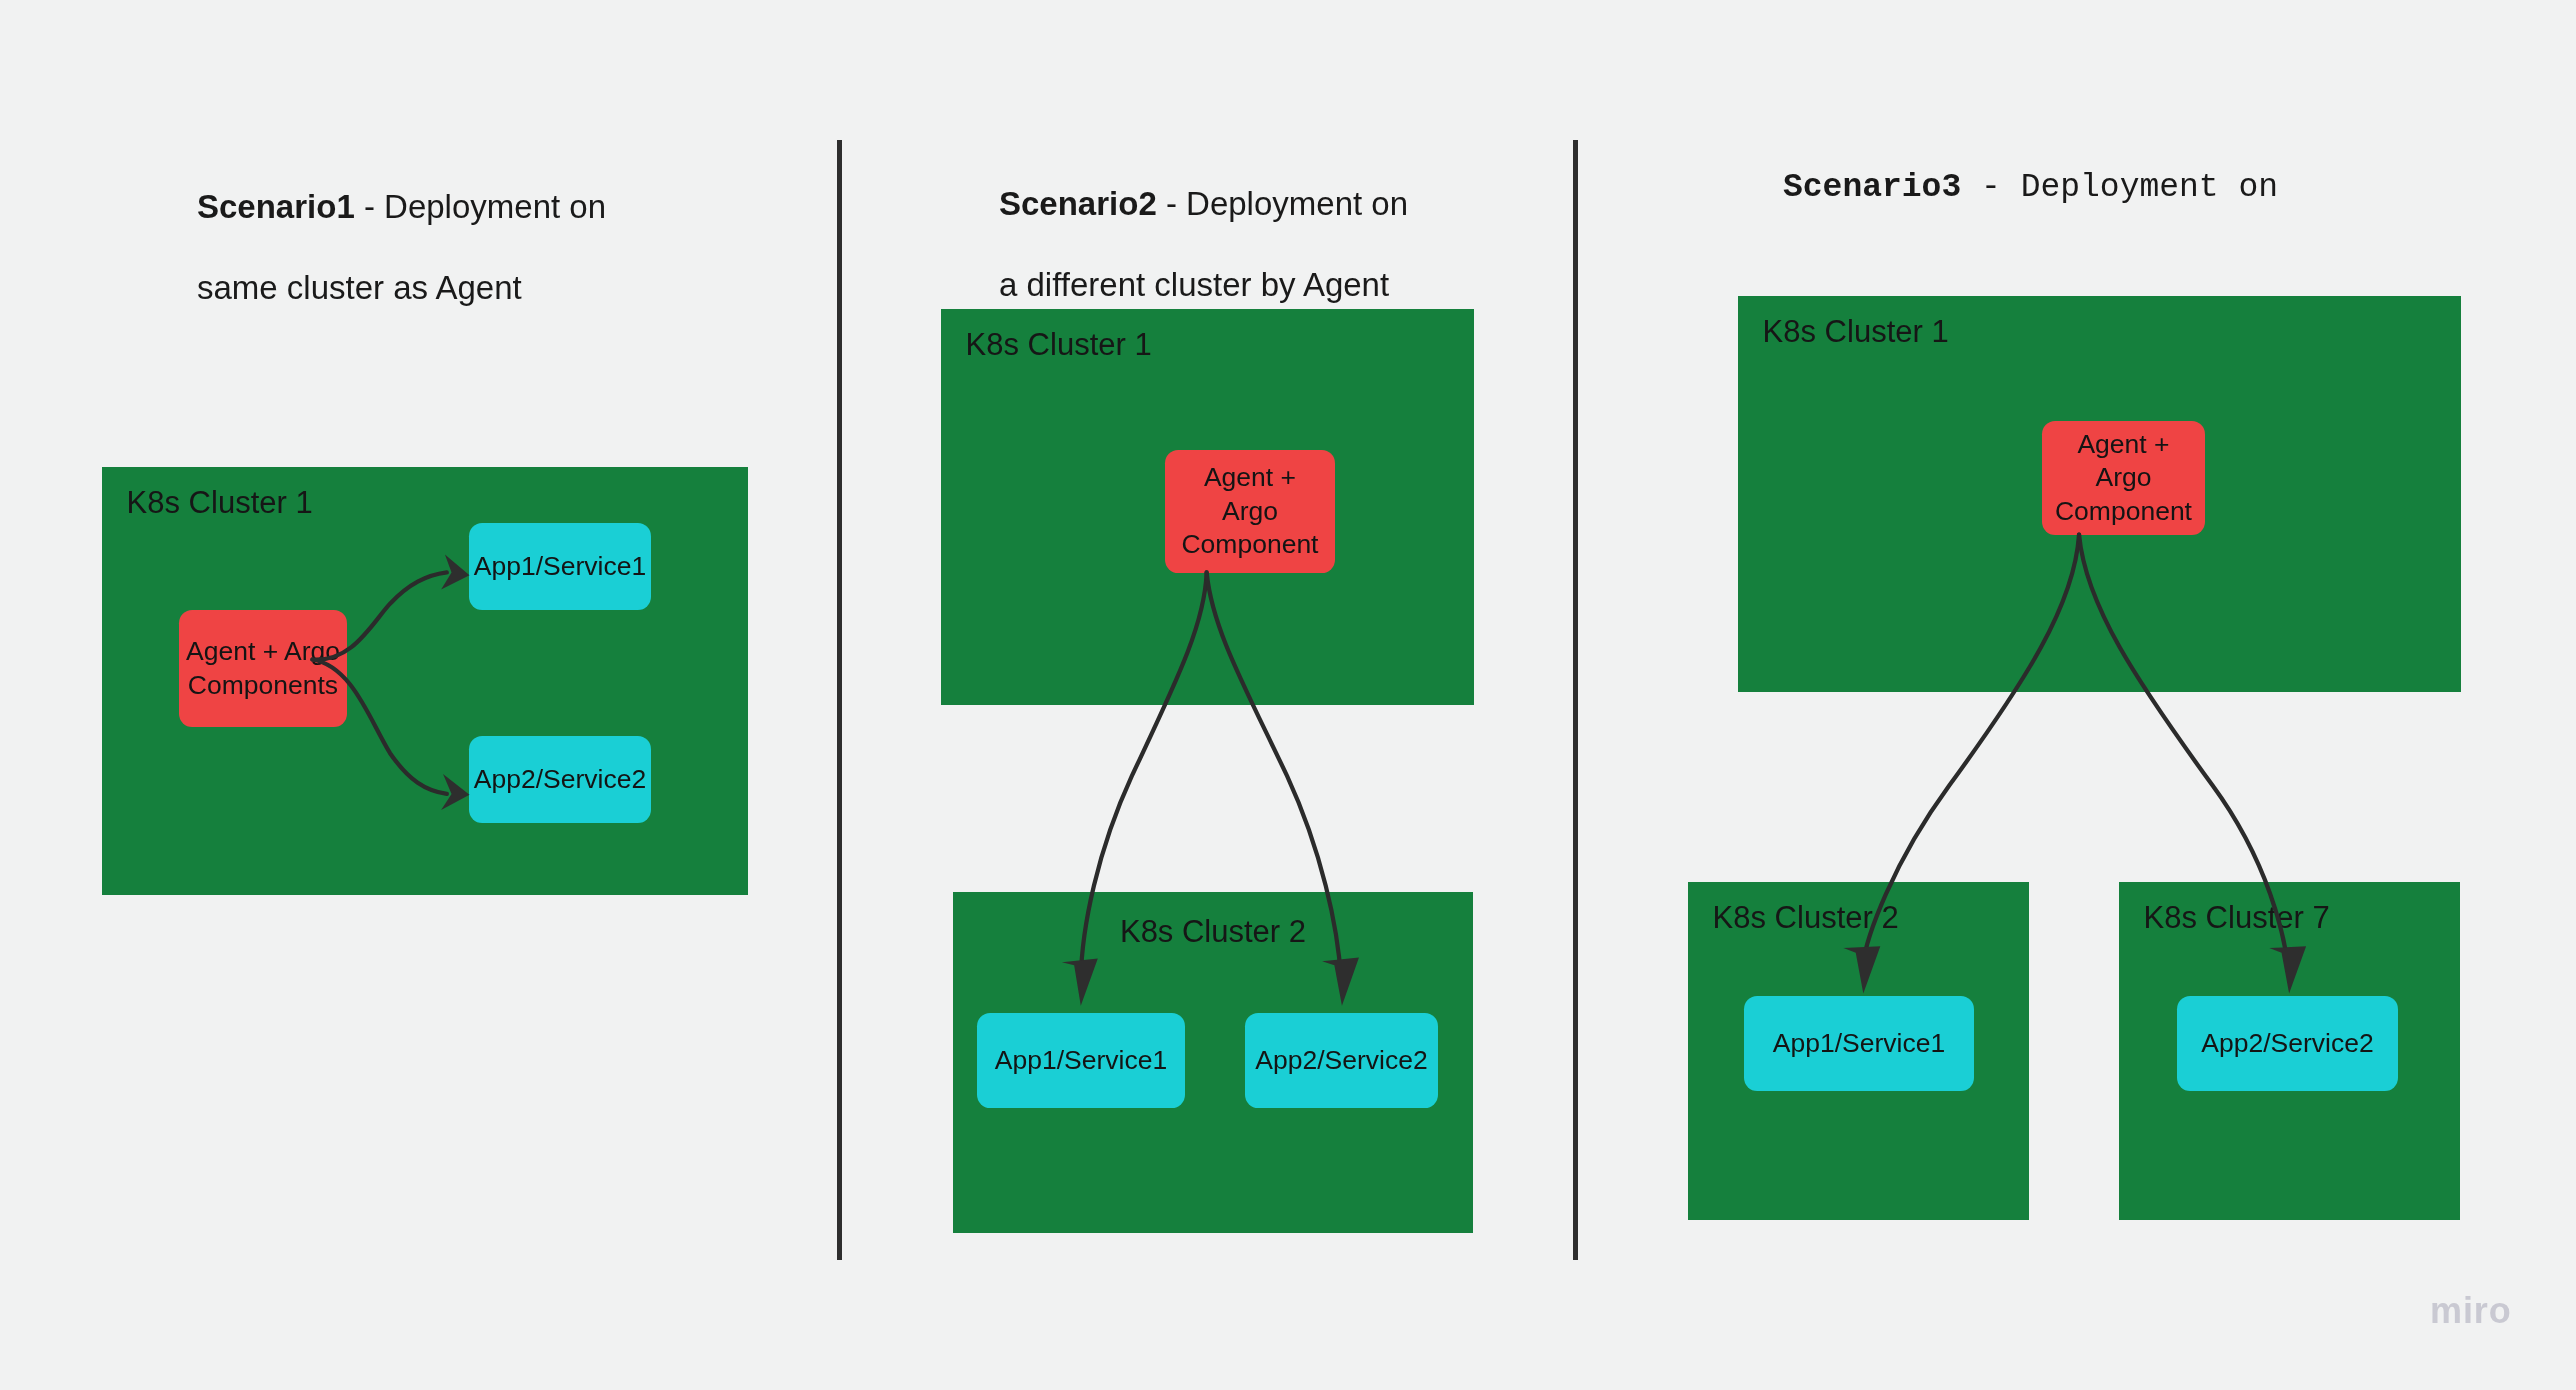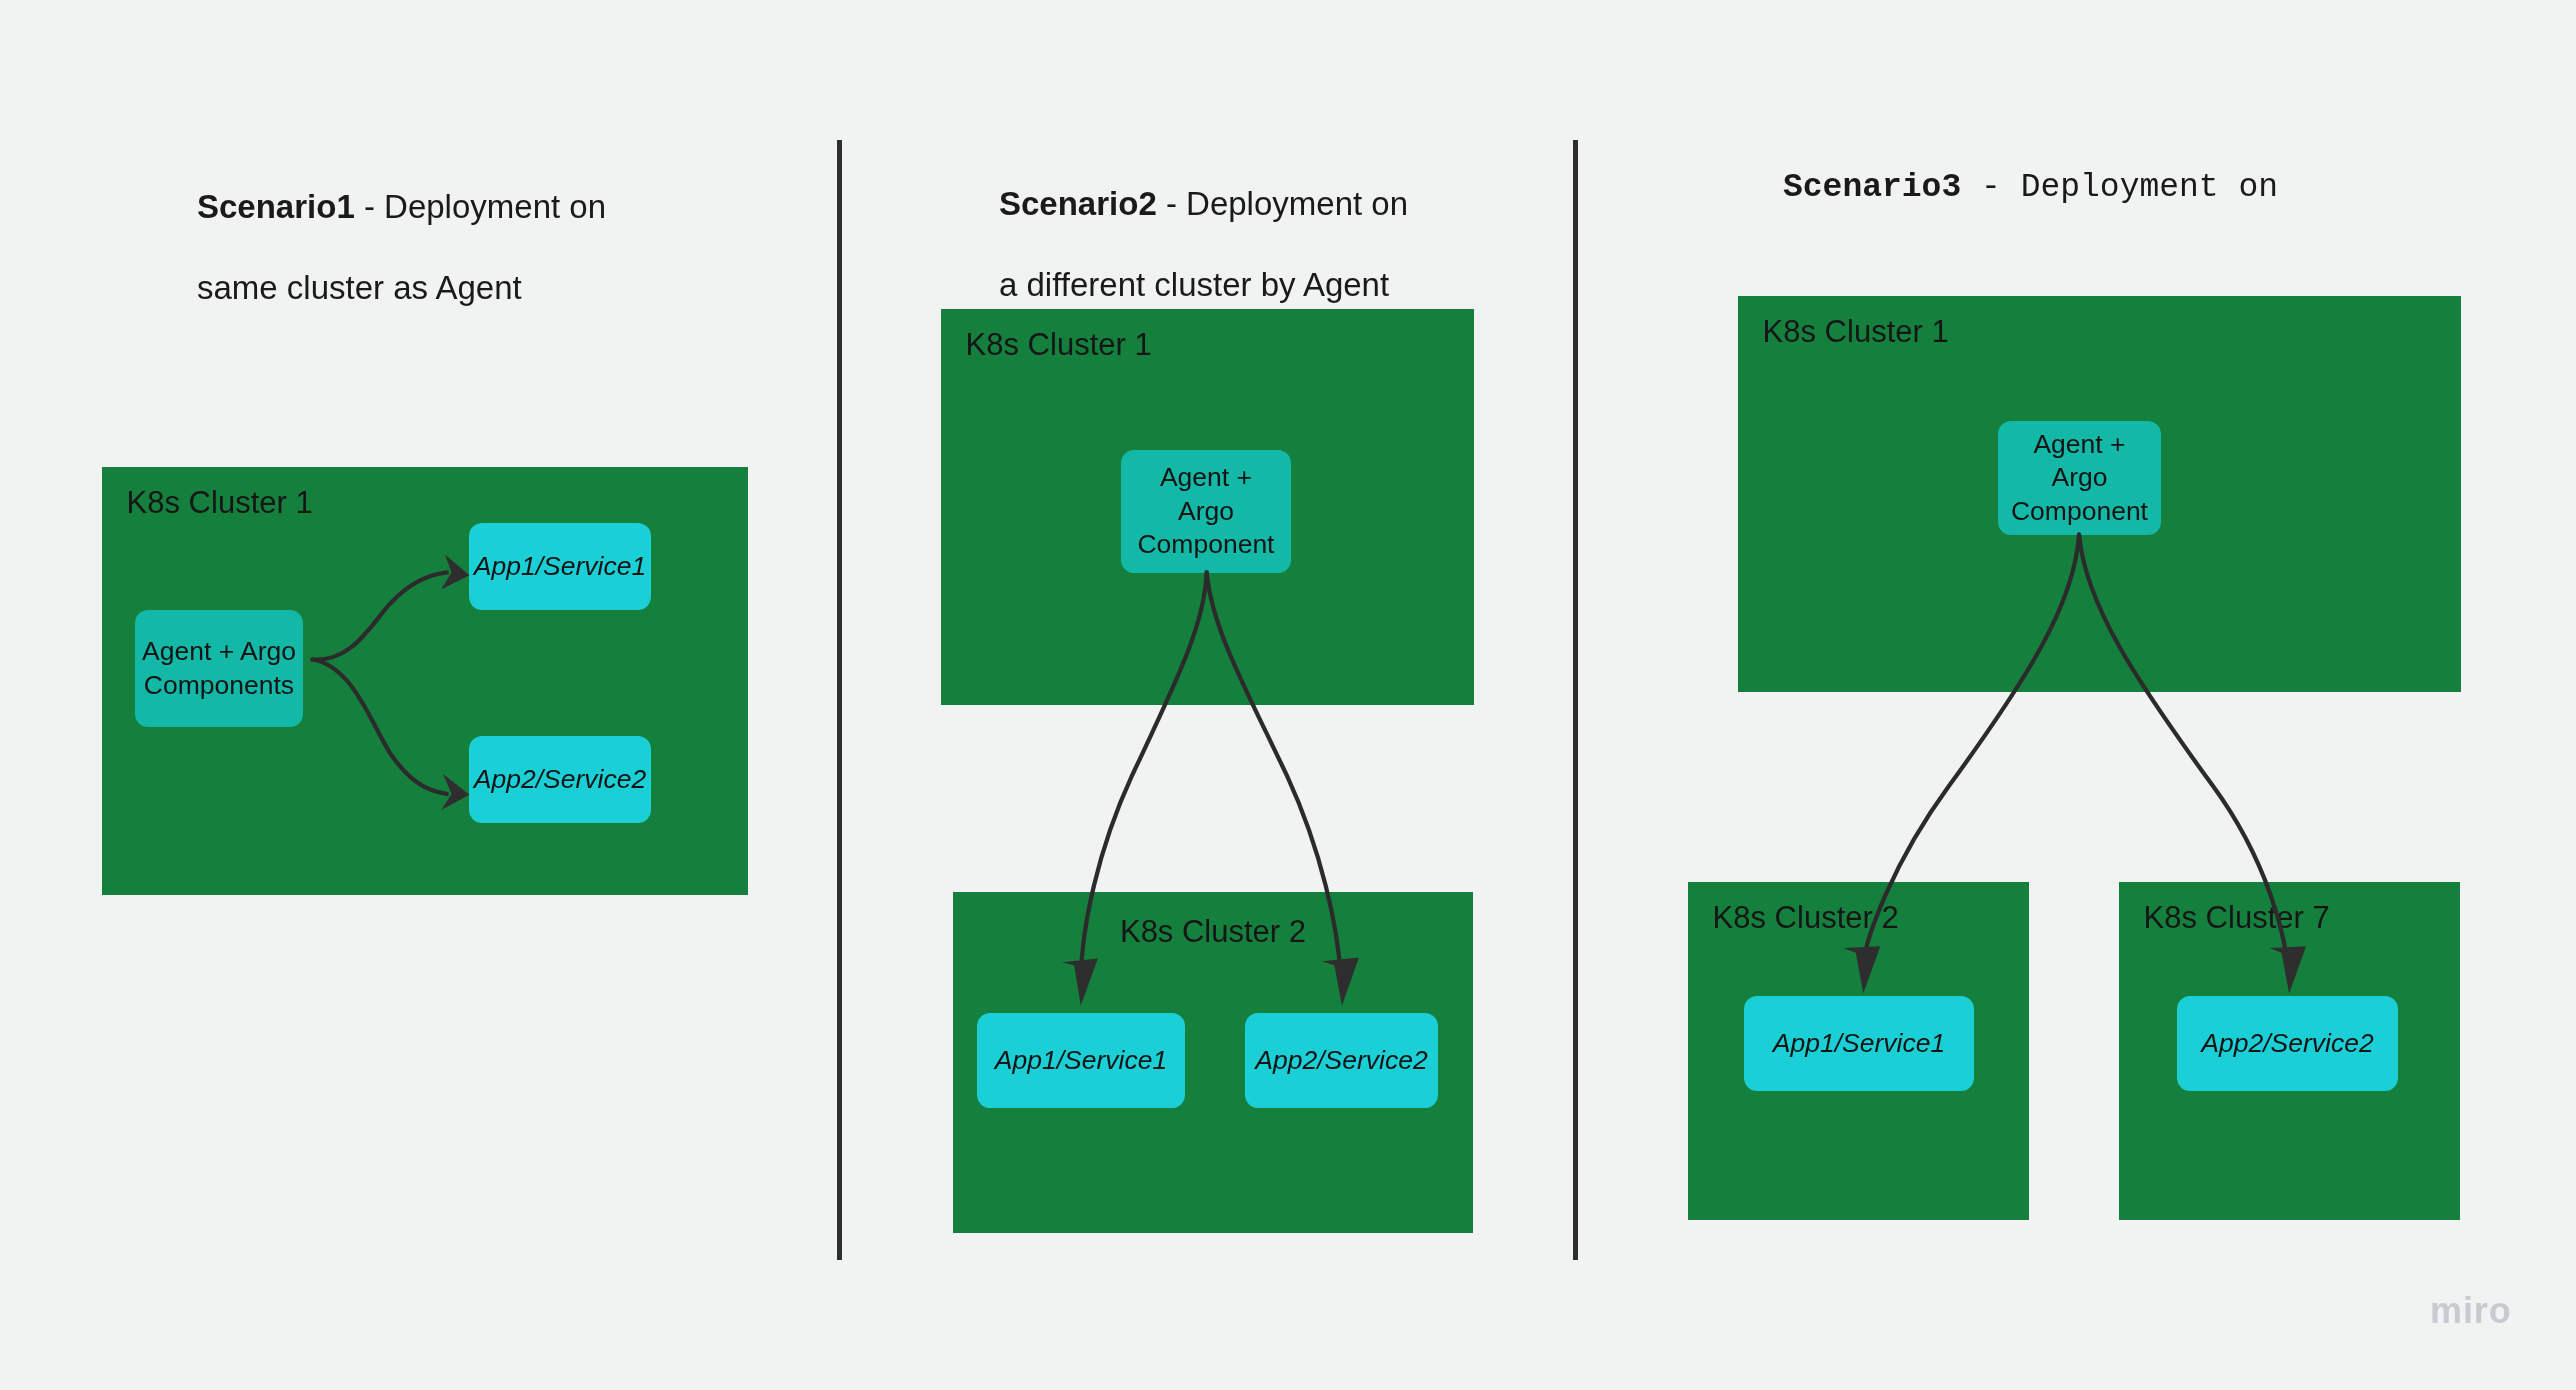--- a/index.html
+++ b/index.html
@@ -73,25 +73,25 @@
     justify-content: center;
     text-align: center;
     color: #141414;
     border-radius: 13.2px;
     font-size: 26.5px;
     line-height: 1.26;
     white-space: pre-line;
     padding: 3.8px 5.7px;
   }
   .node.agent {
-    background: #14b8a6;
+    background: #ef4444;
+    margin-left: 44px;
   }
   .node.app {
     background: #1acfd5;
-    font-style: italic;
   }
 
   
   .arrows {
     position: absolute;
     left: 0;
     top: 0;
     width: 2576px;
     height: 1390px;
     pointer-events: none;

